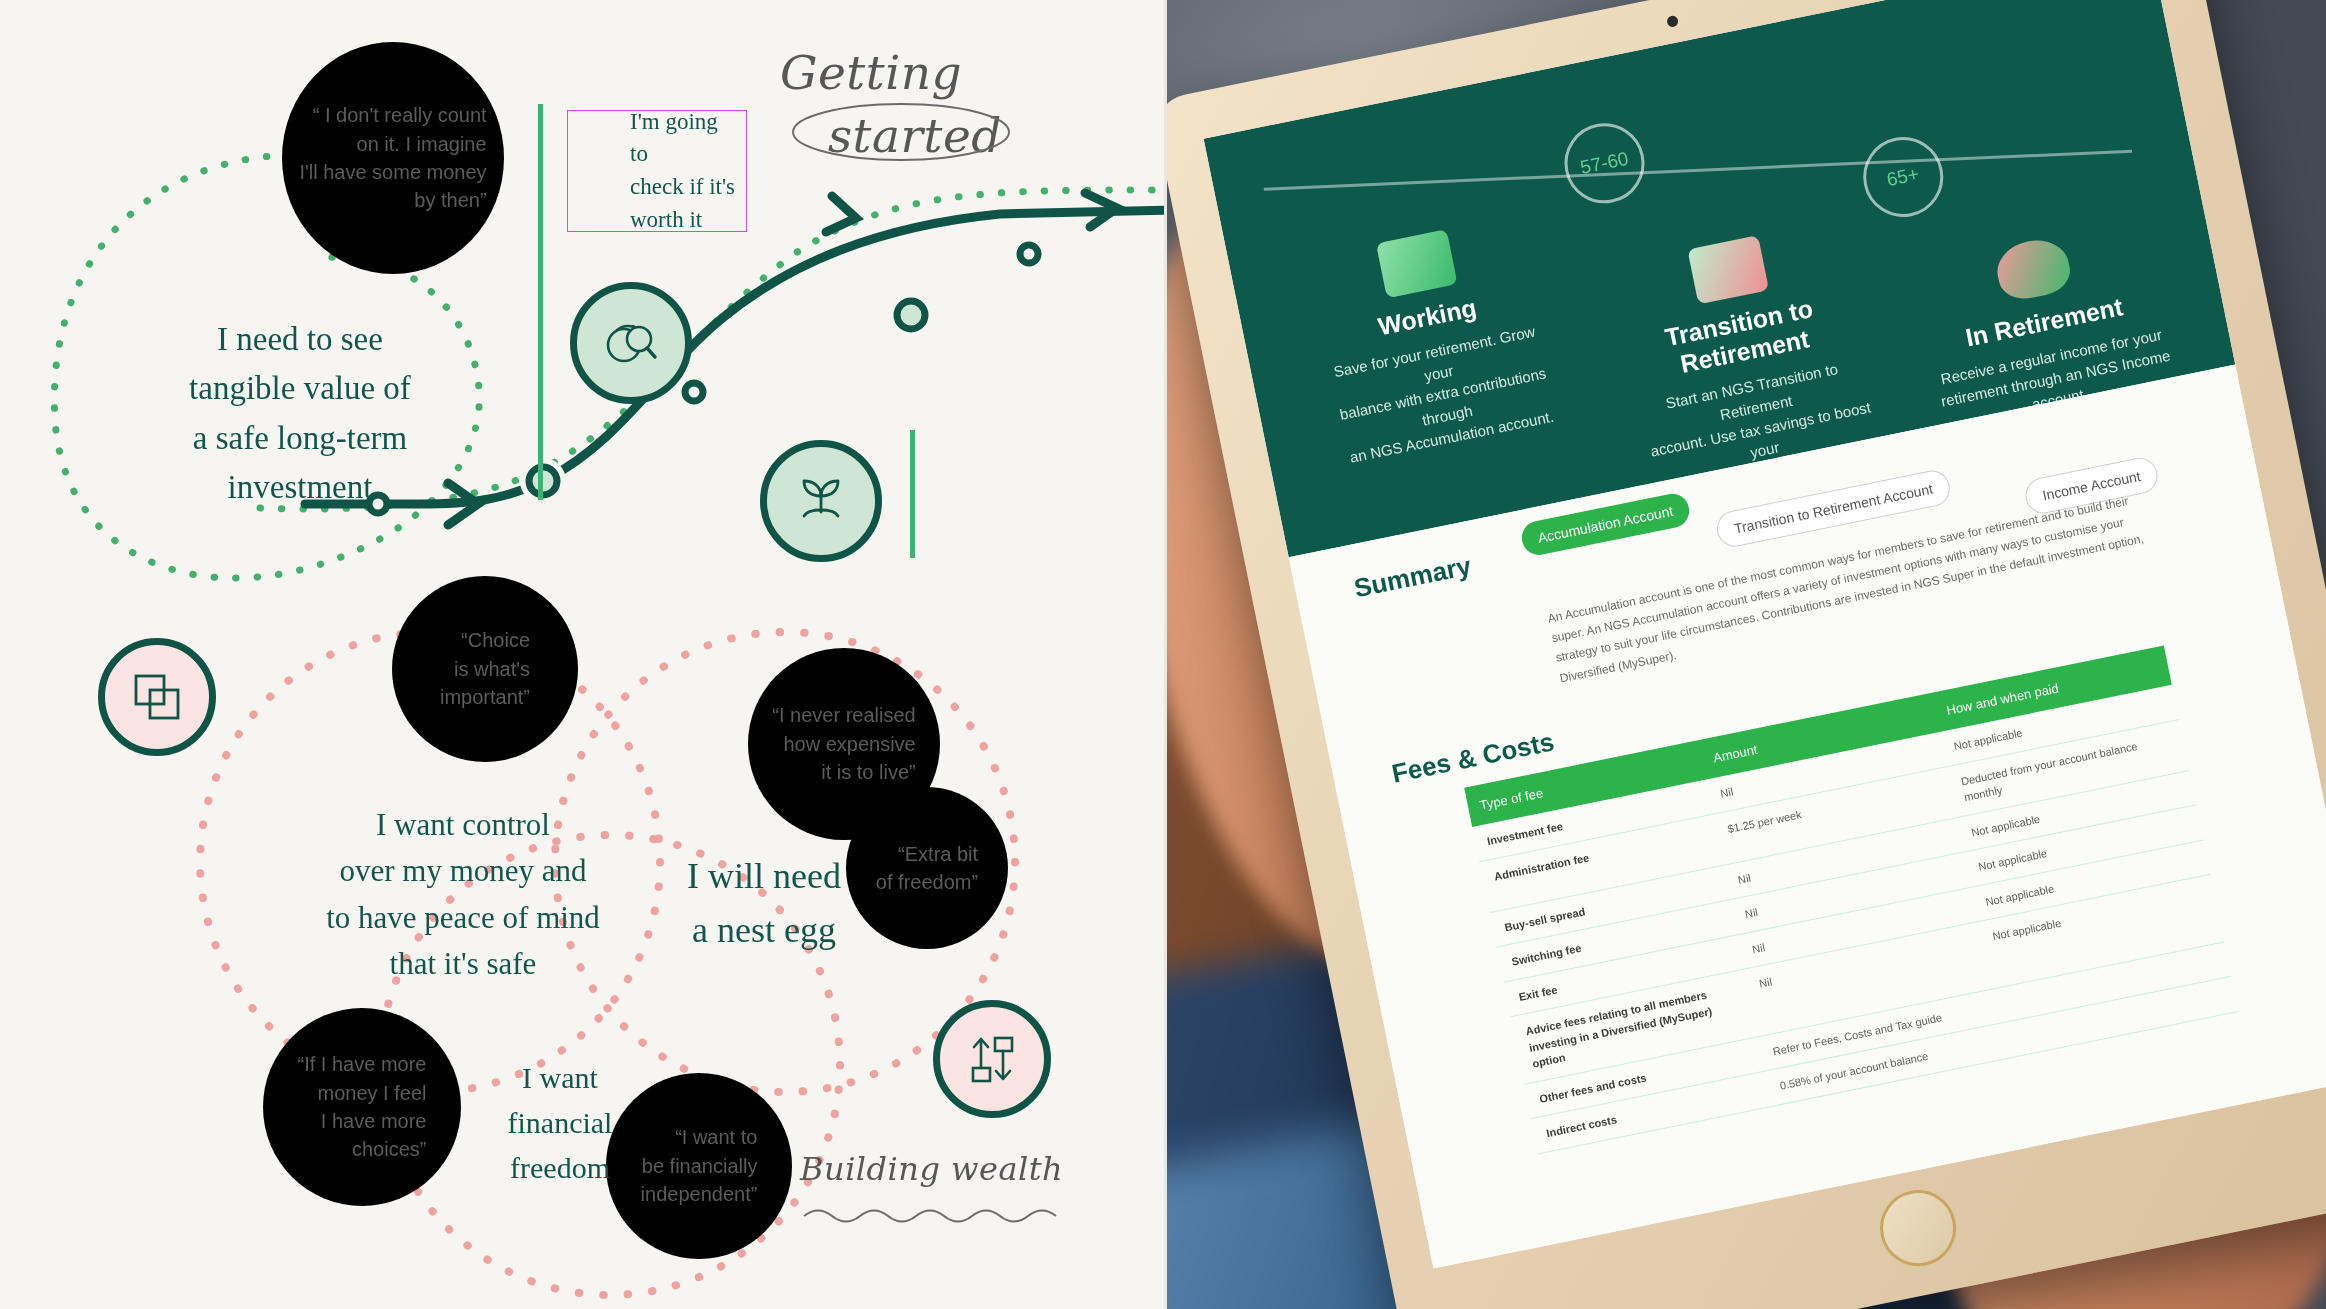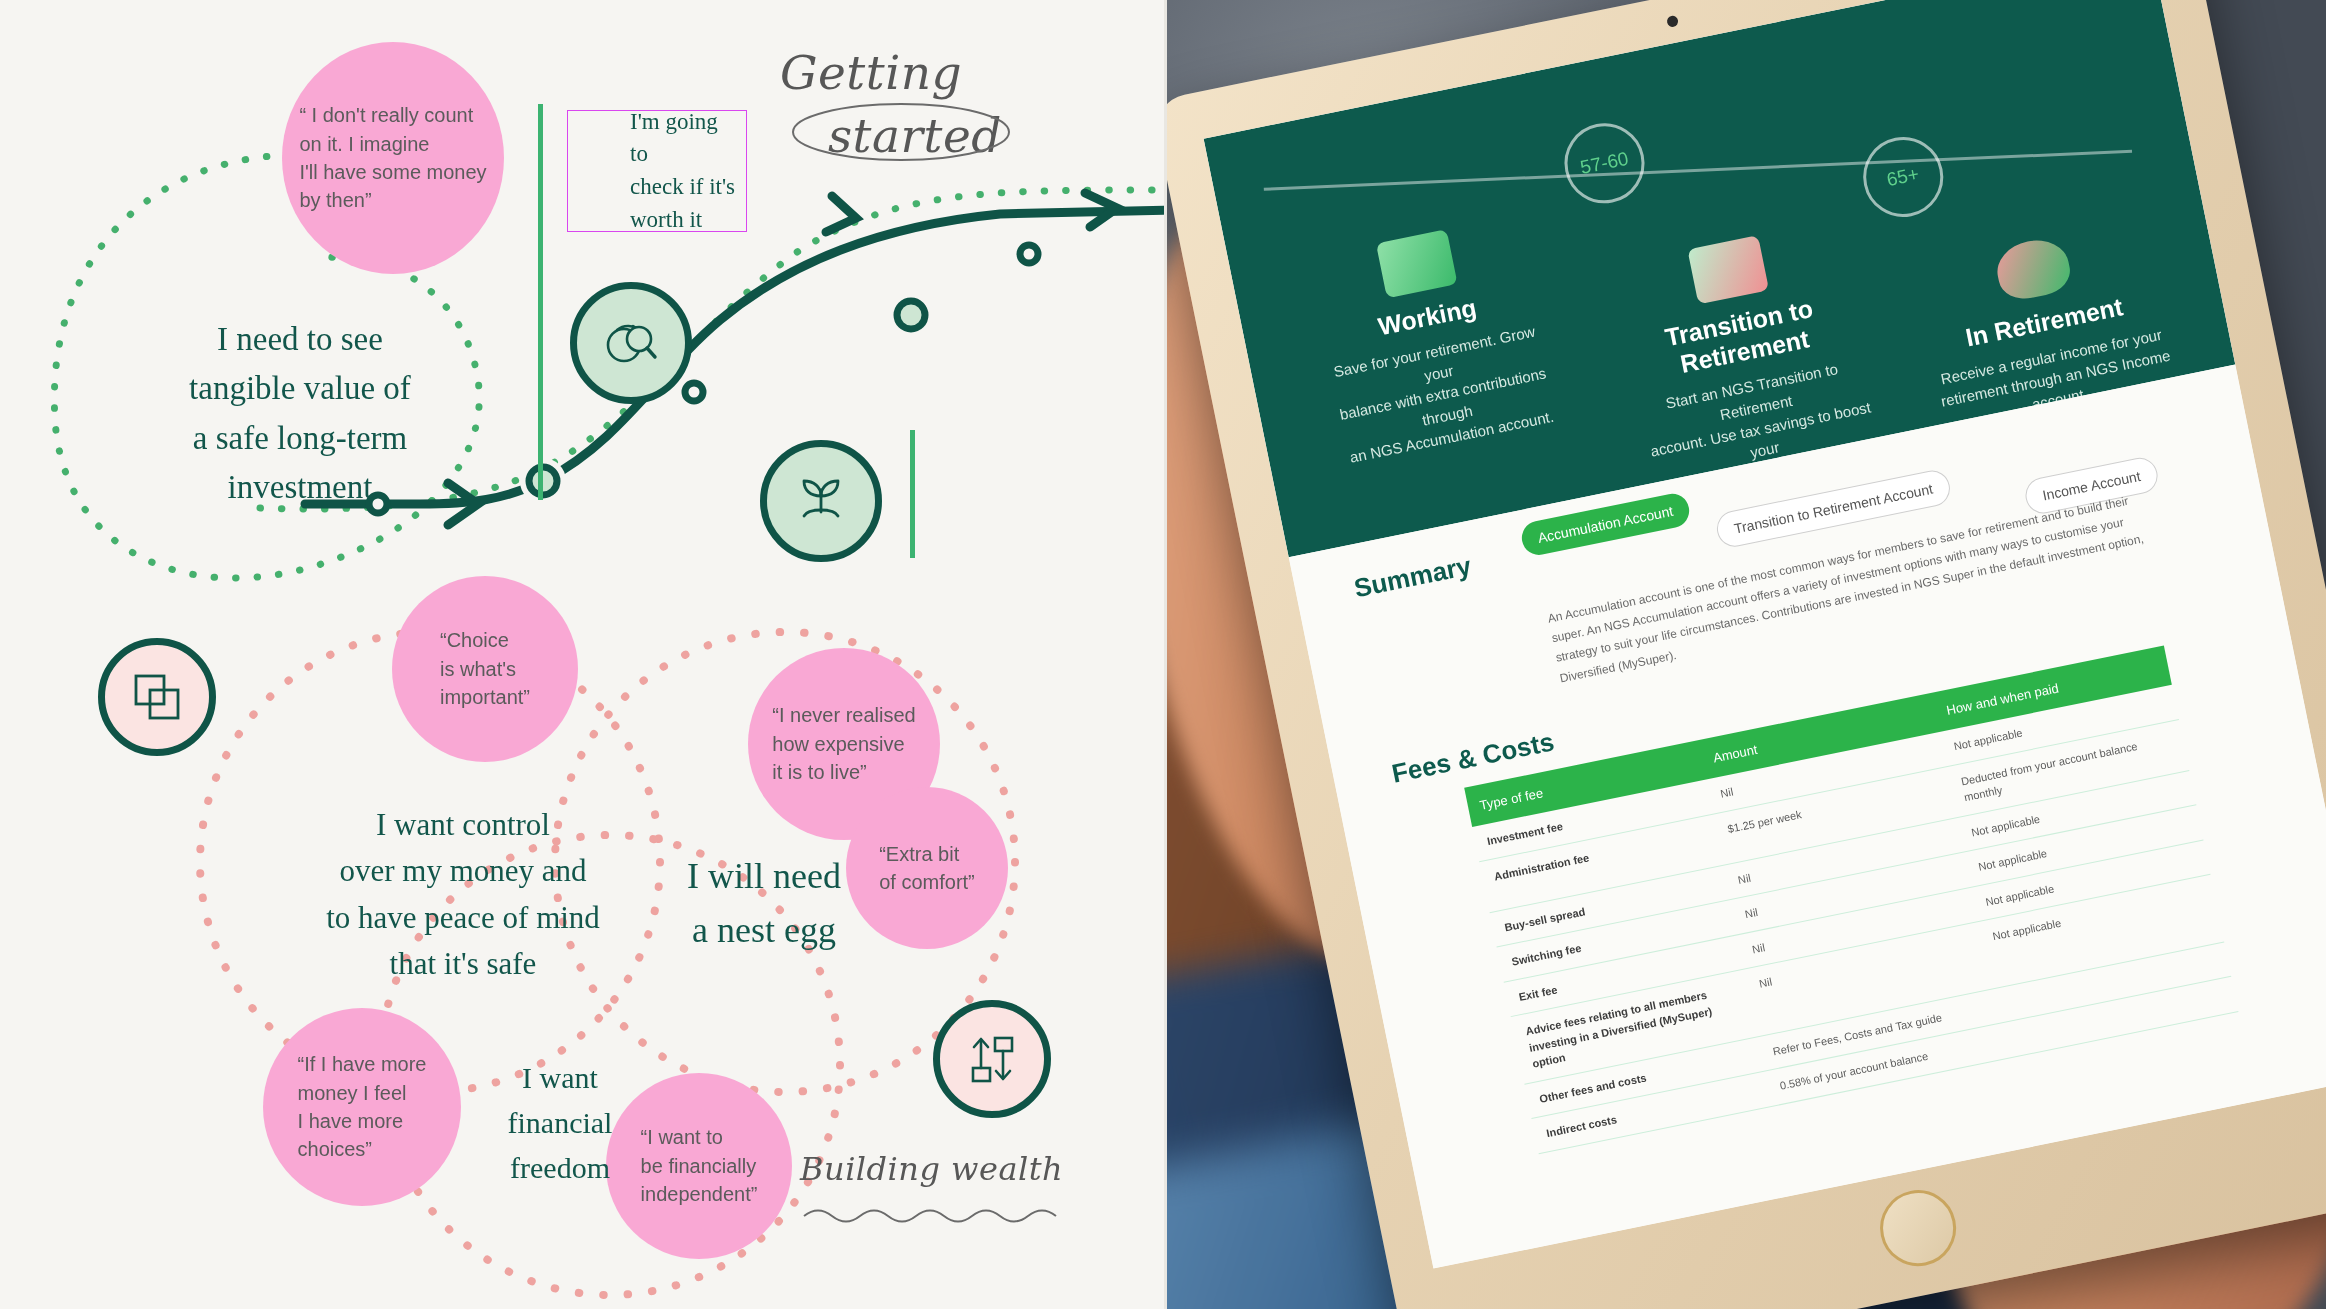--- a/index.html
+++ b/index.html
@@ -14,23 +14,23 @@
   
   .left-panel{
     position:absolute;left:0;top:0;width:1164px;height:1309px;
     background:#f6f5f2;overflow:hidden;
   }
   .svg-layer{position:absolute;left:0;top:0;width:1164px;height:1309px;}
 
   
   .bubble{
     position:absolute;border-radius:50%;
-    background:#f9a8d4;
+    background:#000000;
     display:flex;align-items:center;justify-content:center;
-    text-align:left;
+    text-align:right;
     color:#5b5b5b;
     line-height:1.42;
     font-family:"Liberation Sans", sans-serif;
     box-sizing:border-box;
   }
   .bubble span{display:block;white-space:pre-line;}
 
   
   .statement{
     position:absolute;
@@ -336,21 +336,21 @@
     </div>
 
     <div class="bubble" style="left:748px;top:648px;width:192px;height:192px;font-size:20px;">
       <span>“I never realised
 how expensive
 it is to live”</span>
     </div>
 
     <div class="bubble" style="left:846px;top:787px;width:162px;height:162px;font-size:20px;">
       <span>“Extra bit
-of comfort”</span>
+of freedom”</span>
     </div>
 
 
     <div class="bubble" style="left:263px;top:1008px;width:198px;height:198px;font-size:20px;">
       <span>“If I have more
 money I feel
 I have more
 choices”</span>
     </div>
 

